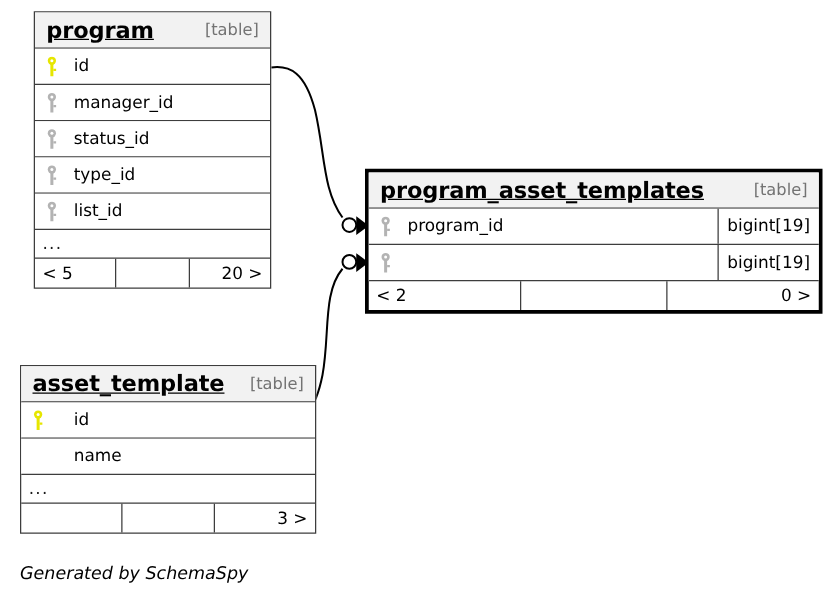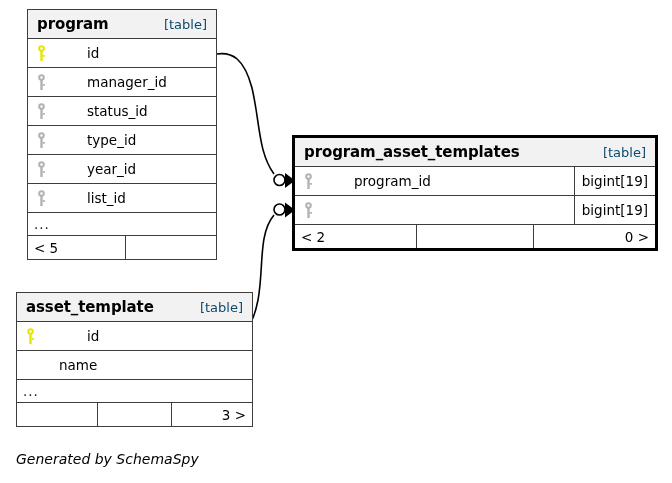--- a/index.html
+++ b/index.html
@@ -41,27 +41,28 @@
     align-items: center;
     justify-content: space-between;
     background: #f2f2f2;
     border-bottom: 1px solid #3d3d3d;
     padding: 0 9px;
     box-sizing: border-box;
     height: 29px;
   }
   .tbl-name {
     font-weight: bold;
-    font-size: 15px;
+    font-size: 18px;
     letter-spacing: -0.1px;
     white-space: nowrap;
+    text-decoration: underline;
   }
   .tbl-kind {
     font-size: 13px;
-    color: #0c4a6e;
+    color: #737373;
     white-space: nowrap;
   }
 
   .tbl-row {
     display: flex;
     align-items: center;
     height: 29px;
     border-bottom: 1px solid #3d3d3d;
     box-sizing: border-box;
     background: #ffffff;
@@ -69,21 +70,20 @@
   .tbl-row:last-child { border-bottom: none; }
 
   .col-name-cell {
     flex: 1 1 auto;
     display: flex;
     align-items: center;
     min-width: 0;
     padding-left: 9px;
     box-sizing: border-box;
     height: 100%;
-    gap: 28px;
   }
   .col-type-cell {
     flex: 0 0 auto;
     display: flex;
     align-items: center;
     border-left: 1px solid #3d3d3d;
     padding: 0 7px;
     box-sizing: border-box;
     height: 100%;
     font-size: 13.5px;
@@ -226,53 +226,41 @@
           <circle cx="4.5" cy="3.6" r="3.3" fill="#b3b3b3"></circle>
           <circle cx="4.5" cy="3.5" r="1.2" fill="#ffffff"></circle>
           <rect x="3.3" y="5.5" width="2.4" height="10.5" fill="#b3b3b3"></rect>
           <rect x="5.7" y="10" width="2.2" height="1.8" fill="#b3b3b3"></rect>
         </svg>
       </span>
       <span class="col-label">type_id</span>
     </div>
   </div>
 
-  <div class="tbl-row">
-    <div class="col-name-cell">
-      <span class="key-slot">
-        <svg class="key-icon" width="9" height="17" viewBox="0 0 9 17">
-          <circle cx="4.5" cy="3.6" r="3.3" fill="#b3b3b3"></circle>
-          <circle cx="4.5" cy="3.5" r="1.2" fill="#ffffff"></circle>
-          <rect x="3.3" y="5.5" width="2.4" height="10.5" fill="#b3b3b3"></rect>
-          <rect x="5.7" y="10" width="2.2" height="1.8" fill="#b3b3b3"></rect>
-        </svg>
-      </span>
-      <span class="col-label">year_id</span>
-    </div>
-  </div>
 
   <div class="tbl-row">
     <div class="col-name-cell">
       <span class="key-slot">
         <svg class="key-icon" width="9" height="17" viewBox="0 0 9 17">
           <circle cx="4.5" cy="3.6" r="3.3" fill="#b3b3b3"></circle>
           <circle cx="4.5" cy="3.5" r="1.2" fill="#ffffff"></circle>
           <rect x="3.3" y="5.5" width="2.4" height="10.5" fill="#b3b3b3"></rect>
           <rect x="5.7" y="10" width="2.2" height="1.8" fill="#b3b3b3"></rect>
         </svg>
       </span>
       <span class="col-label">list_id</span>
     </div>
   </div>
 
   <div class="tbl-more">...</div>
 
   <div class="tbl-footer">
     <div class="foot-cell foot-left">&lt; 5</div>
     <div class="foot-cell foot-mid"></div>
+    <div class="foot-cell foot-right">20 &gt;</div>
   </div>
 </div>
 
 <div class="table-box emphasized" id="tbl-pat" style="left:292px; top:135px; width:366px;">
 
   <div class="tbl-header">
     <span class="tbl-name">program_asset_templates</span>
     <span class="tbl-kind">[table]</span>
   </div>
 

